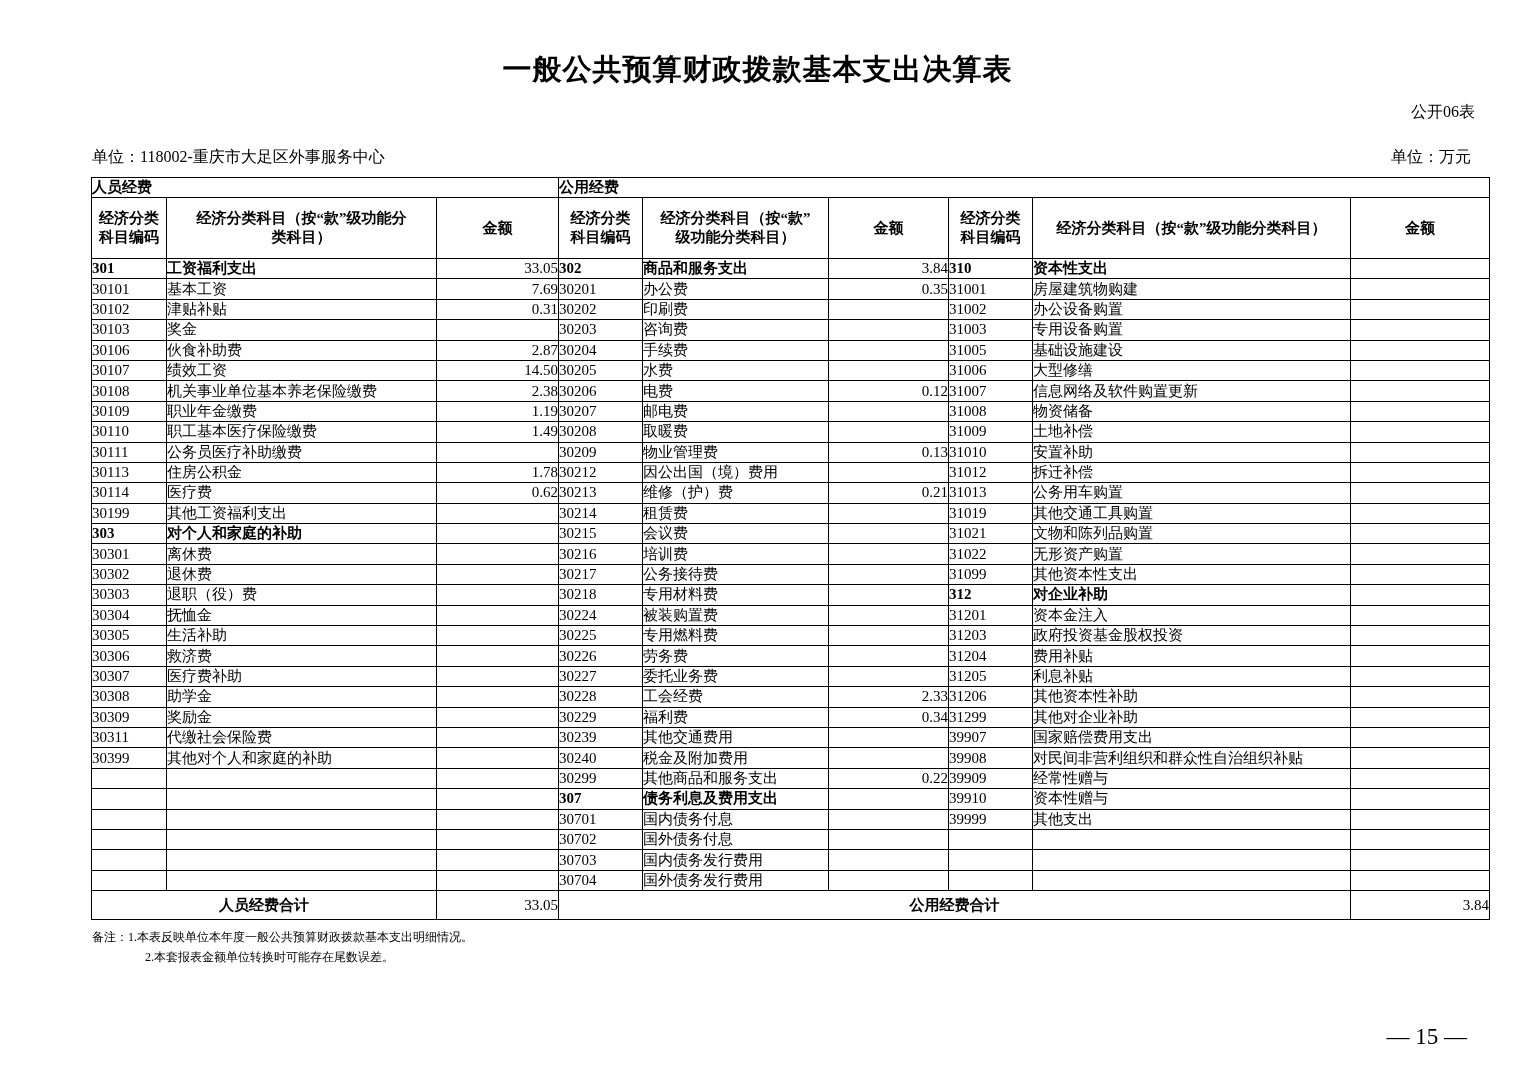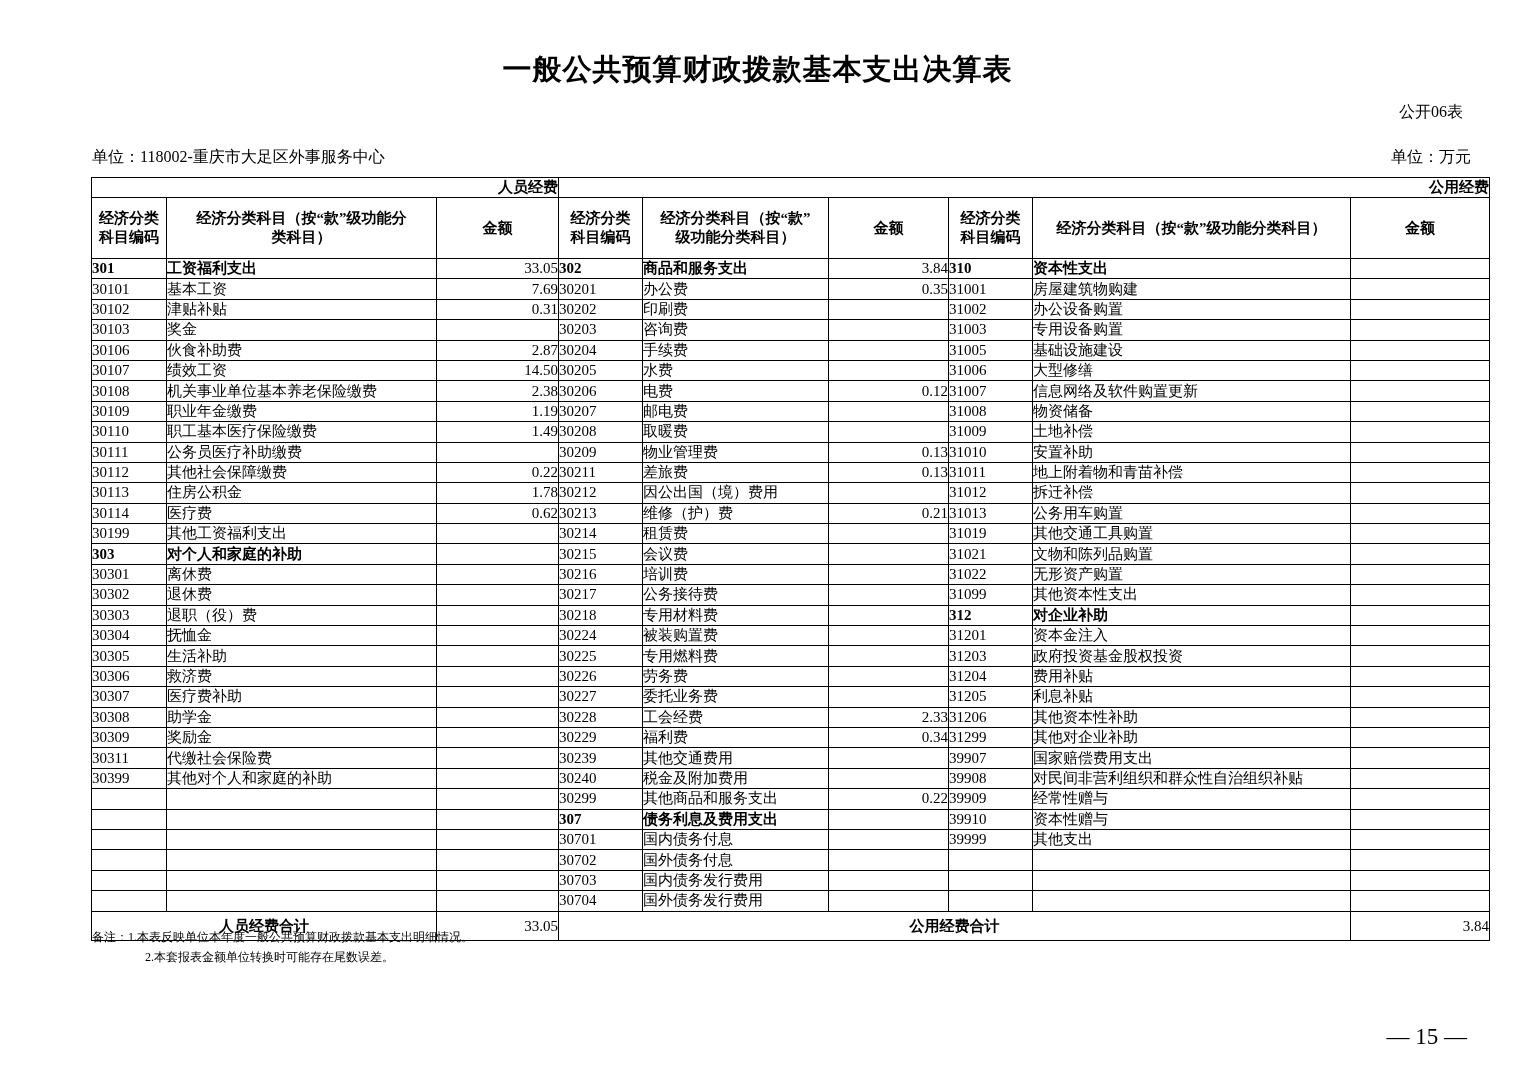--- a/index.html
+++ b/index.html
@@ -7,38 +7,38 @@
     width:1515px; height:1069px;
     background:#ffffff; color:#000;
     font-family:"Liberation Serif","DejaVu Serif",serif;
     position:relative; overflow:hidden;
   }
   .page-title {
     position:absolute; top:50px; left:0; width:100%;
     text-align:center; font-size:29px; font-weight:bold; letter-spacing:1px;
   }
   .doc-label {
-    position:absolute; top:102px; right:52px; font-size:16px;
+    position:absolute; top:102px; right:40px; font-size:16px;
   }
   .org-label {
     position:absolute; top:147px; left:92px; font-size:16px;
   }
   .money-unit-label {
     position:absolute; top:147px; right:44px; font-size:16px;
   }
   table.budget {
     position:absolute; top:177px; left:91px;
     width:1398px; table-layout:fixed;
     border-collapse:collapse;
   }
   table.budget th, table.budget td {
     border:1px solid #000; padding:0; margin:0;
     font-size:15px; overflow:hidden;
   }
-  tr.group-row th { height:19px; font-weight:bold; text-align:right; line-height:19px;margin-top:32px; }
+  tr.group-row th { height:19px; font-weight:bold; text-align:left; line-height:19px;margin-top:32px; }
   tr.colhead-row th {
     height:60px; font-weight:bold; text-align:center;
     white-space:pre-line; line-height:1.25; vertical-align:middle;
   }
   tbody td { height:19.4px; line-height:19px; white-space:nowrap; }
   td.code { text-align:left; padding-left:3px; }
   td.code.sec { font-weight:bold; }
   td.subject { text-align:left; padding-left:30px; }
   td.subject.sec { padding-left:0; font-weight:bold; }
   td.amount { text-align:right; padding-right:2px; }
@@ -195,31 +195,20 @@
         <td class="subject">公务员医疗补助缴费</td>
         <td class="amount"></td>
         <td class="code">30209</td>
         <td class="subject">物业管理费</td>
         <td class="amount">0.13</td>
         <td class="code">31010</td>
         <td class="subject">安置补助</td>
         <td class="amount"></td>
       </tr>
       <tr>
-        <td class="code">30112</td>
-        <td class="subject">其他社会保障缴费</td>
-        <td class="amount">0.22</td>
-        <td class="code">30211</td>
-        <td class="subject">差旅费</td>
-        <td class="amount">0.13</td>
-        <td class="code">31011</td>
-        <td class="subject">地上附着物和青苗补偿</td>
-        <td class="amount"></td>
-      </tr>
-      <tr>
         <td class="code">30113</td>
         <td class="subject">住房公积金</td>
         <td class="amount">1.78</td>
         <td class="code">30212</td>
         <td class="subject">因公出国（境）费用</td>
         <td class="amount"></td>
         <td class="code">31012</td>
         <td class="subject">拆迁补偿</td>
         <td class="amount"></td>
       </tr>

